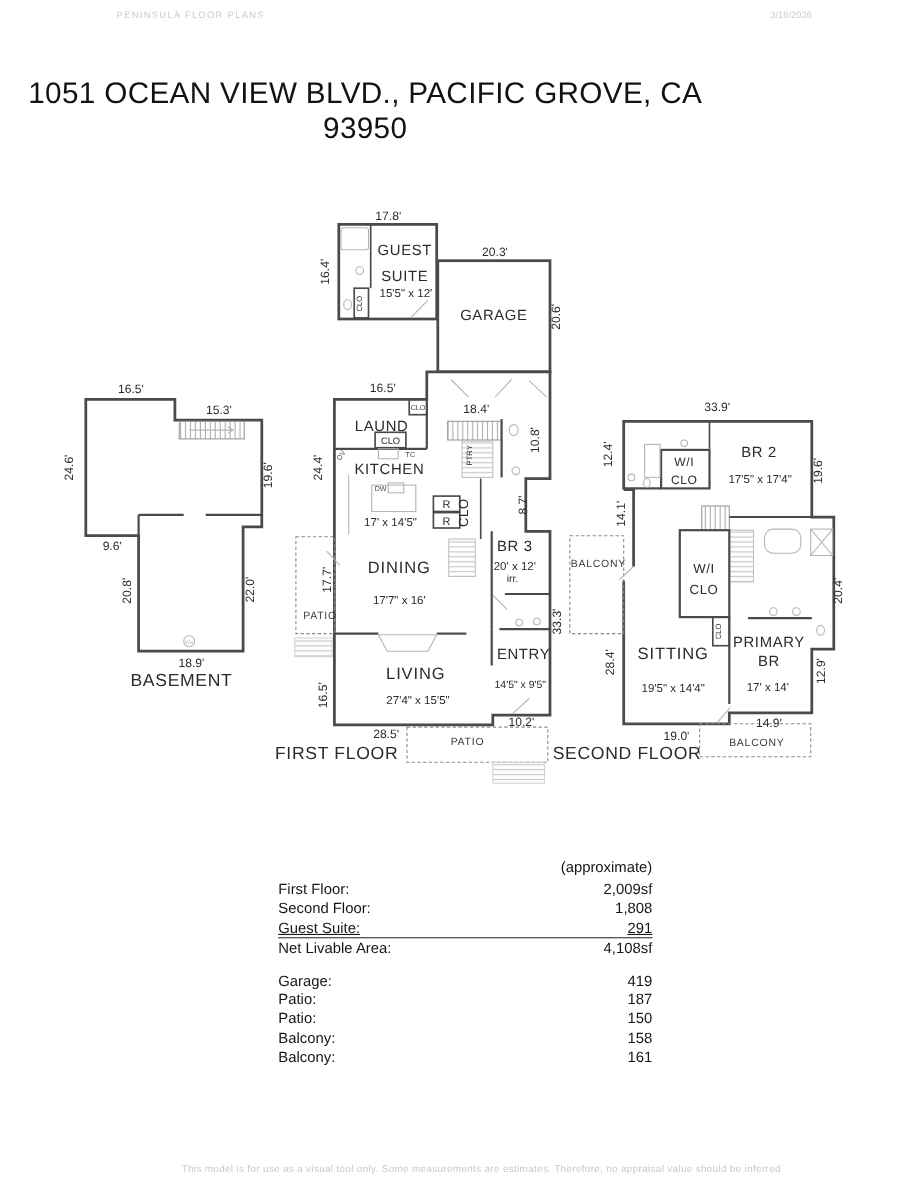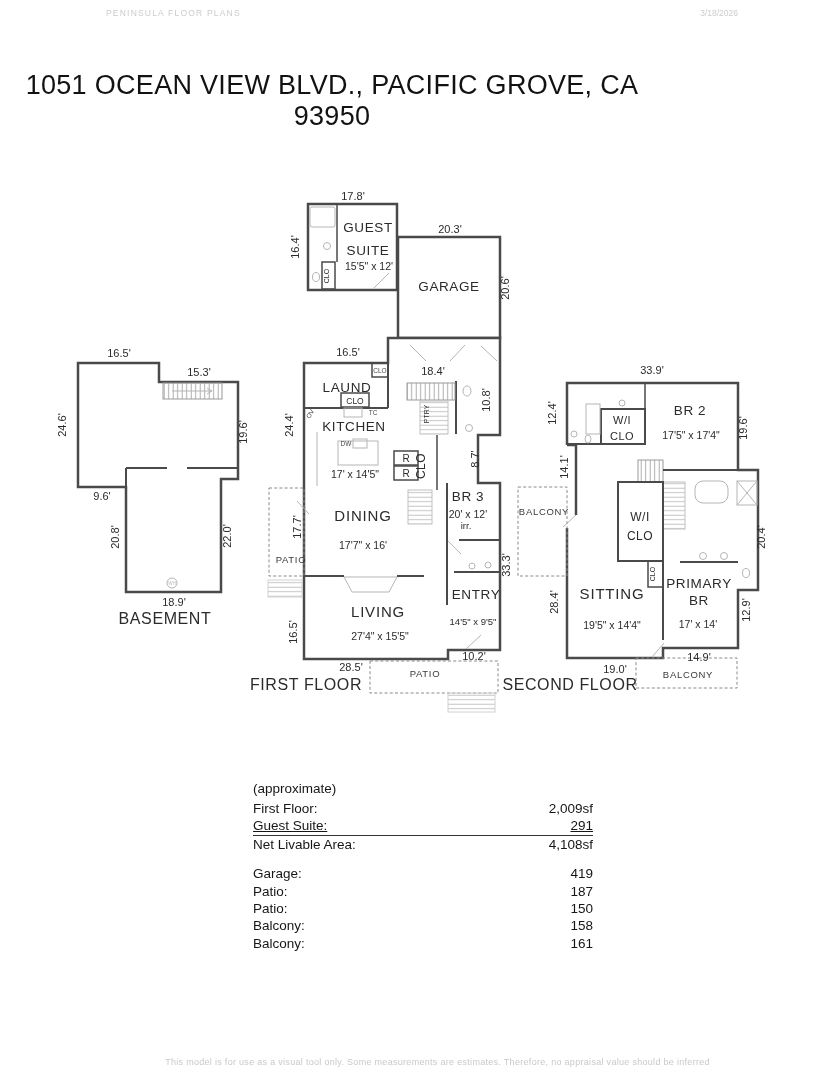--- a/index.html
+++ b/index.html
@@ -30,21 +30,21 @@
   .iwall{fill:none;stroke:#4a4a4a;stroke-width:2;}
   .iwall15{fill:none;stroke:#4a4a4a;stroke-width:1.5;}
   .iwallf{fill:#ffffff;stroke:#4a4a4a;stroke-width:2;}
   .fix{fill:none;stroke:#b5b5b5;stroke-width:1;}
   .dash{fill:none;stroke:#8a8a8a;stroke-width:1;stroke-dasharray:3 2.2;}
   .stairs{fill:url(#hv);stroke:#9a9a9a;stroke-width:1;}
   .stairsl{fill:url(#hh);stroke:#c0c0c0;stroke-width:1;}
   .steps{fill:url(#hh);stroke:#d2d2d2;stroke-width:1;}
   #area{left:253px;top:781px;width:340px;color:#161616;}
   #area .hd{text-align:center;font-size:14.5px;margin-bottom:1px;}
-  #area .sub{text-align:left;font-size:13.5px;margin-bottom:4px;}
+  #area .sub{text-align:right;font-size:13.5px;margin-bottom:4px;}
   .arow{display:flex;justify-content:space-between;font-size:13.5px;line-height:17.4px;}
   .arow.underline{border-bottom:1.6px solid #333;text-decoration:underline;}
   .agap{height:12px;}
   #footer{left:0;top:1057px;width:835px;text-align:center;font-size:9px;color:#c9c9c9;letter-spacing:.3px;padding-left:20px;}
 </style>
 </head>
 <body>
 
 <div class="abs" id="brand">PENINSULA FLOOR PLANS</div>
 <div class="abs" id="date">3/18/2026</div>
@@ -239,20 +239,24 @@
     <text class="floor-lbl" x="570" y="690">SECOND FLOOR</text>
   </g>
 </svg>
 
 <div class="abs" id="area">
   <div class="sub">(approximate)</div>
   <div class="arow">
     <span>First Floor:</span>
     <span>2,009sf</span>
   </div>
+  <div class="arow">
+    <span>Second Floor:</span>
+    <span>1,808</span>
+  </div>
   <div class="arow underline">
     <span>Guest Suite:</span>
     <span>291</span>
   </div>
   <div class="arow">
     <span>Net Livable Area:</span>
     <span>4,108sf</span>
   </div>
   <div class="agap"></div>
   <div class="arow">

